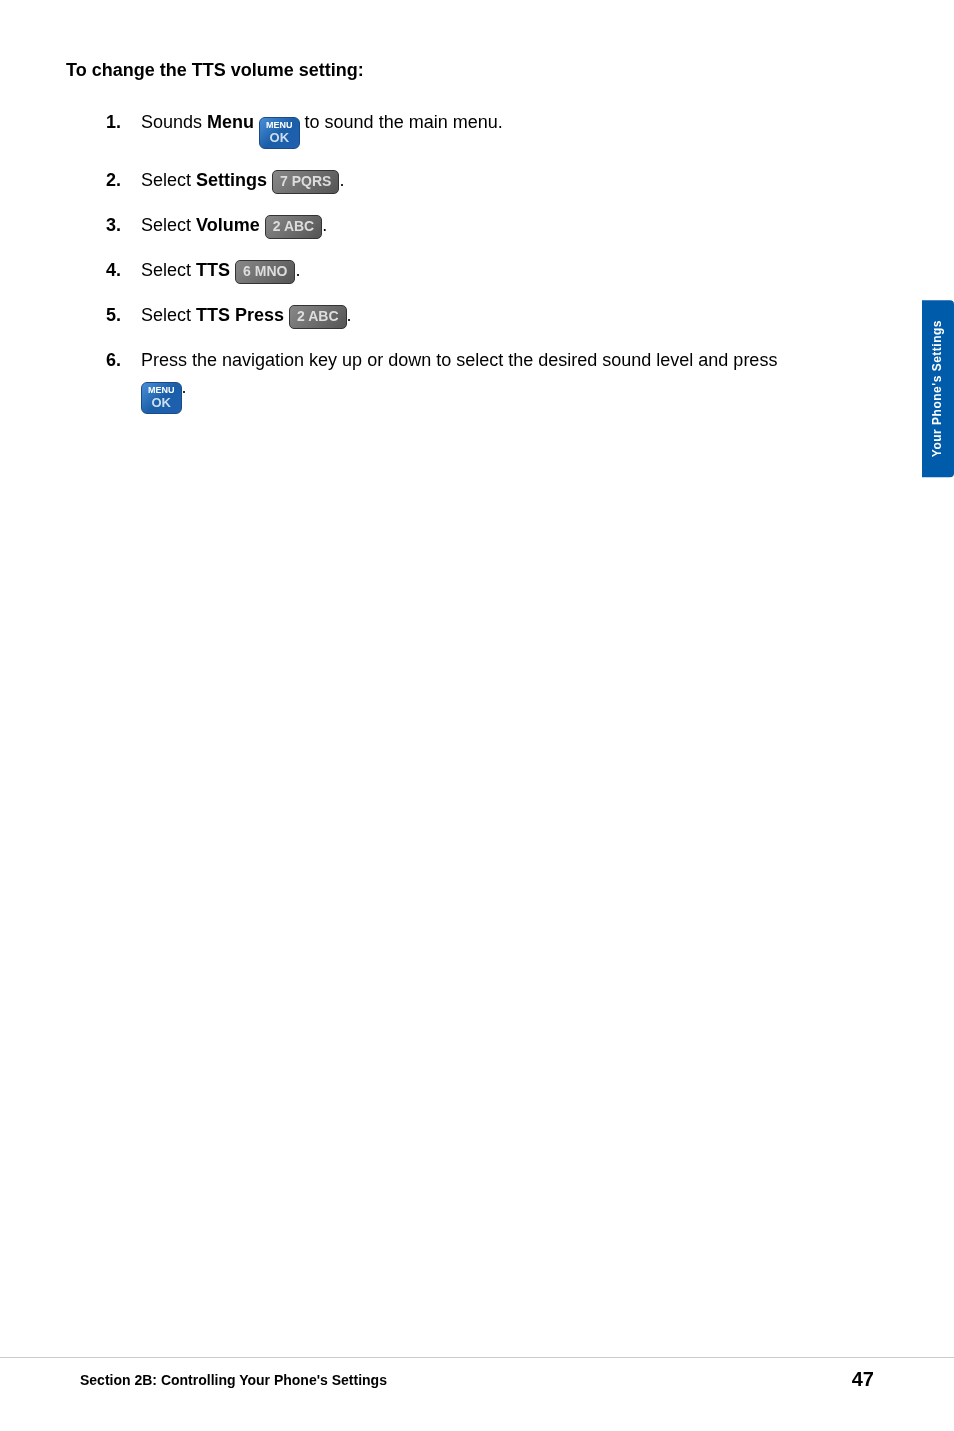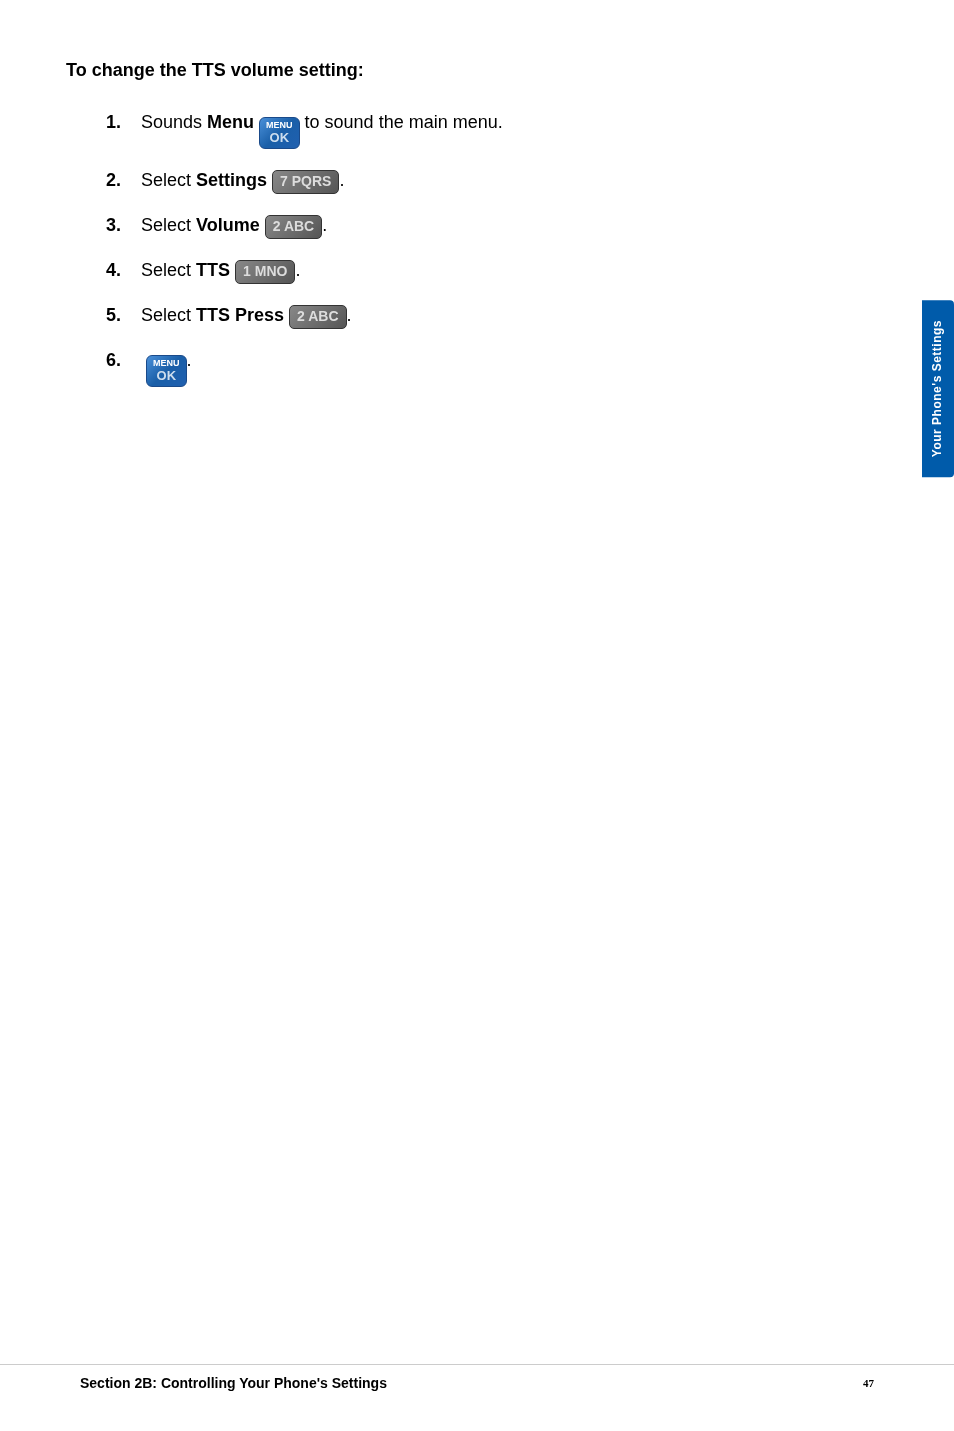--- a/index.html
+++ b/index.html
@@ -134,22 +134,21 @@
       font-size: 14px;
       color: #000;
     }
 
     .footer-section {
       font-weight: bold;
     }
 
     .footer-page {
       font-weight: bold;
-      font-size: 11px;
-      font-family: Liberation Serif, serif;
+      font-size: 20px;
     }
   </style>
 </head>
 <body>
 
 <div class="page-content">
   <p class="section-heading">To change the TTS volume setting:</p>
 
   <ol class="steps-list">
 
@@ -178,38 +177,38 @@
         <span>Select </span><span class="bold">Volume</span>&nbsp;<span class="key-gray">
             <span class="key-top">2 ABC</span>
           </span><span>.</span>
       </span>
     </li>
 
     <li>
       <span class="step-number">4.</span>
       <span class="step-content">
         <span>Select </span><span class="bold">TTS</span>&nbsp;<span class="key-gray">
-            <span class="key-top">1 MNO</span>
+            <span class="key-top">6 MNO</span>
           </span><span>.</span>
       </span>
     </li>
 
     <li>
       <span class="step-number">5.</span>
       <span class="step-content">
         <span>Select </span><span class="bold">TTS Press</span>&nbsp;<span class="key-gray">
             <span class="key-top">2 ABC</span>
           </span><span>.</span>
       </span>
     </li>
 
     <li>
       <span class="step-number">6.</span>
       <span class="step-content">
-        &nbsp;<span class="key-menu">
+        <span>Press the navigation key up or down to select the desired sound level and press</span>&nbsp;<span class="key-menu">
             <span class="key-top">MENU</span>
             <span class="key-bottom">OK</span>
           </span><span>.</span>
       </span>
     </li>
 
   </ol>
 </div>
 
 <div class="side-tab">Your Phone's Settings</div>

